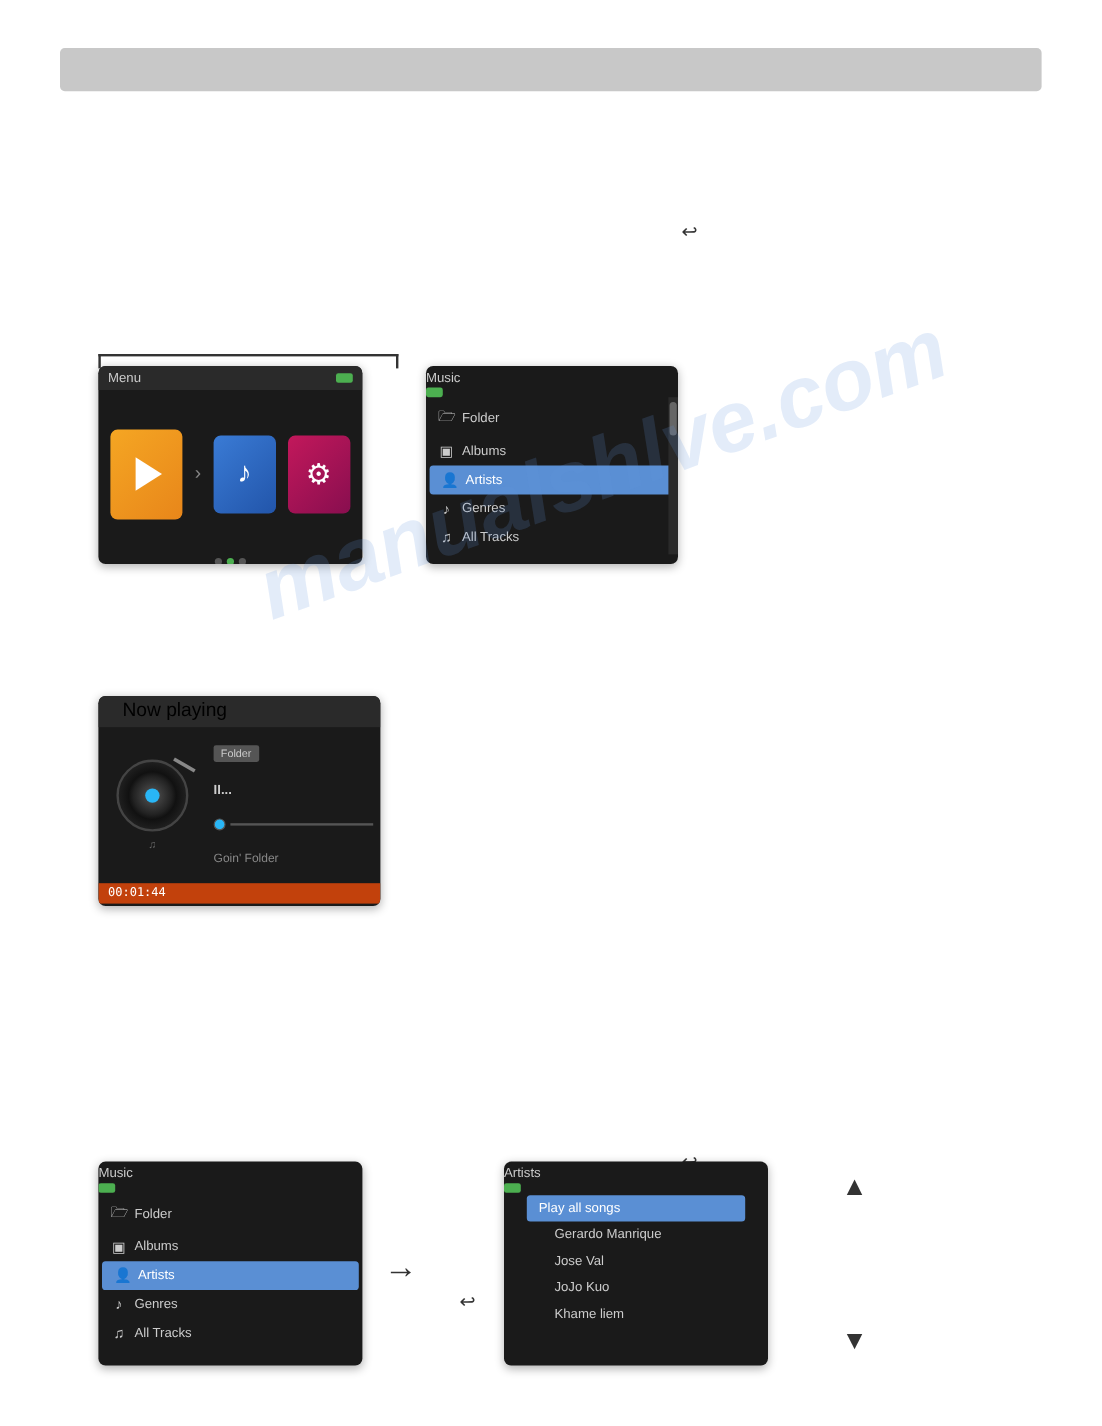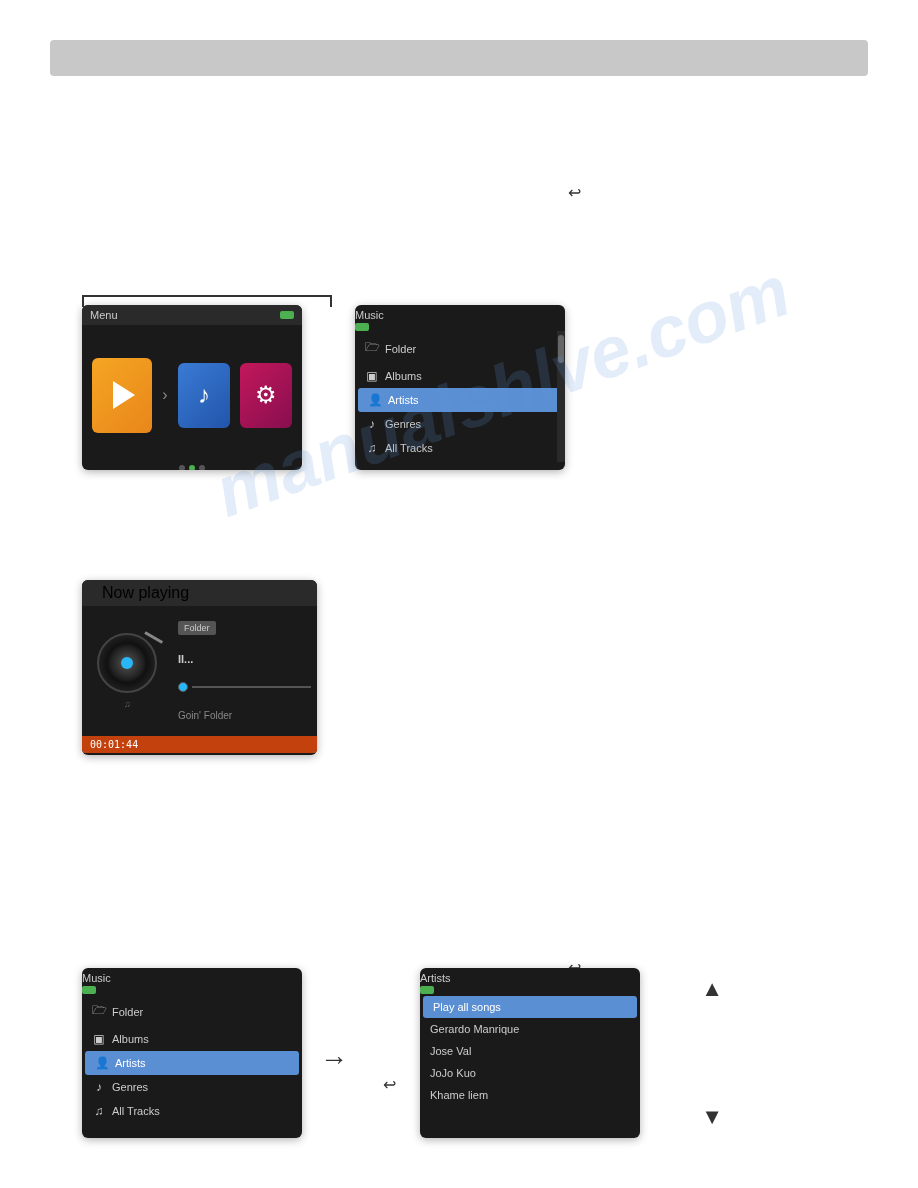--- a/index.html
+++ b/index.html
@@ -336,30 +336,31 @@
       background: #1a1a1a;
       position: absolute;
       top: 968px;
       left: 420px;
       border-radius: 6px;
       overflow: hidden;
       box-shadow: 0 2px 8px rgba(0,0,0,0.3);
     }
 
     .artists-list {
-      padding: 2px 0;
+      padding: 2px 16px;
     }
 
     .artists-list-item {
       display: flex;
       align-items: center;
       padding: 5px 10px;
       color: #ccc;
       font-size: 11px;
       cursor: pointer;
+      margin-left: 16px;
     }
 
     .artists-list-item.highlighted {
       background: #5a8fd4;
       border-radius: 3px;
       margin: 0 3px;
       color: white;
     }
 
     

